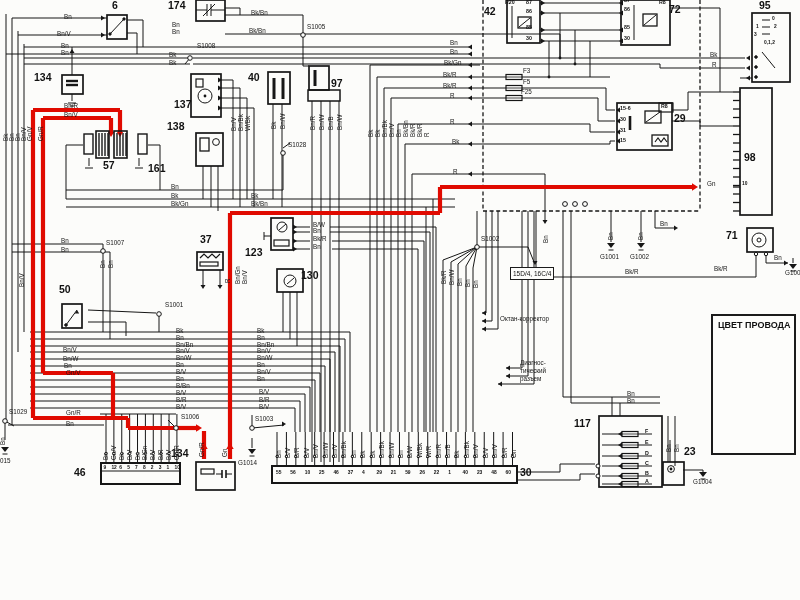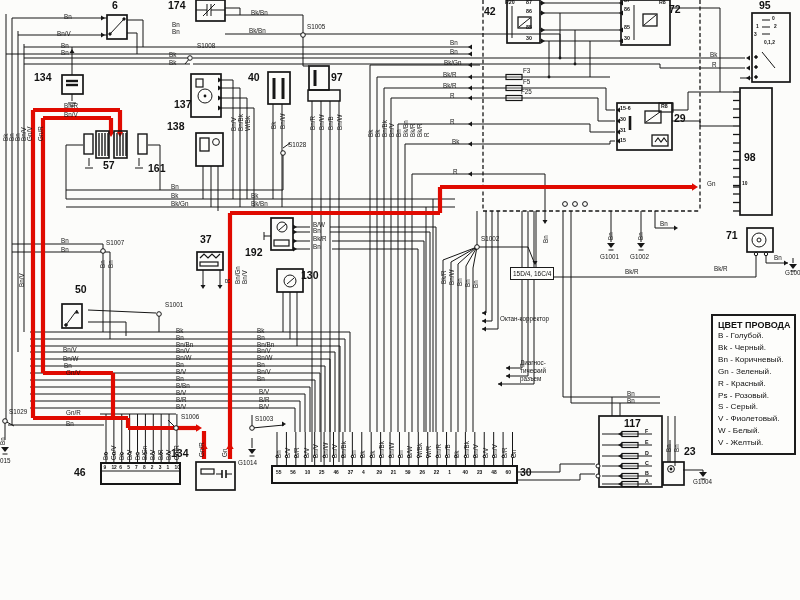--- a/index.html
+++ b/index.html
@@ -709,32 +709,32 @@
       <span class="lbl" style="left: 0px; top: 458px;">015</span>
       <span class="lbl" style="left: 785px; top: 270px;">G1003</span>
       <span class="num" style="left: 112px; top: 0px;">6</span>
       <span class="num" style="left: 168px; top: 0px;">174</span>
       <span class="num" style="left: 34px; top: 72px;">134</span>
       <span class="num" style="left: 103px; top: 160px;">57</span>
       <span class="num" style="left: 148px; top: 163px;">161</span>
       <span class="num" style="left: 174px; top: 99px;">137</span>
       <span class="num" style="left: 167px; top: 121px;">138</span>
       <span class="num" style="left: 248px; top: 72px;">40</span>
-      <span class="num" style="left: 331px; top: 72px;">97</span>
+      <span class="num" style="left: 331px; top: 78px;">97</span>
       <span class="num" style="left: 200px; top: 234px;">37</span>
-      <span class="num" style="left: 245px; top: 247px;">192</span>
+      <span class="num" style="left: 245px; top: 247px;">123</span>
       <span class="num" style="left: 301px; top: 270px;">130</span>
-      <span class="num" style="left: 59px; top: 284px; margin-left: 16px;">50</span>
+      <span class="num" style="left: 59px; top: 284px;">50</span>
       <span class="num" style="left: 484px; top: 6px;">42</span>
       <span class="num" style="left: 669px; top: 4px;">72</span>
       <span class="num" style="left: 674px; top: 113px;">29</span>
       <span class="num" style="left: 759px; top: 0px;">95</span>
       <span class="num" style="left: 744px; top: 152px;">98</span>
       <span class="num" style="left: 726px; top: 230px;">71</span>
-      <span class="num" style="left: 624px; top: 418px;">117</span>
+      <span class="num" style="left: 574px; top: 418px;">117</span>
       <span class="num" style="left: 684px; top: 446px;">23</span>
       <span class="num" style="left: 171px; top: 448px;">134</span>
       <span class="pin" style="left: 526px; top: 0px;">87</span>
       <span class="pin" style="left: 526px; top: 9px;">86</span>
       <span class="pin" style="left: 526px; top: 25px;">85</span>
       <span class="pin" style="left: 526px; top: 36px;">30</span>
       <span class="pin" style="left: 505px; top: 0px;">R20</span>
       <span class="pin" style="left: 624px; top: -2px;">87</span>
       <span class="pin" style="left: 624px; top: 7px;">86</span>
       <span class="pin" style="left: 624px; top: 25px;">85</span>
@@ -823,30 +823,18 @@
       <span class="lbl rot" style="left: 501.58px; top: 458px;">B/R</span>
       <span class="lbl rot" style="left: 511px; top: 458px;">Gn</span>
       <span class="lbl" style="left: 500px; top: 316px;">Октан-корректор</span>
       <span class="lbl" style="left: 520px; top: 360px;">Диагнос-</span>
       <span class="lbl" style="left: 520px; top: 368px;">тический</span>
       <span class="lbl" style="left: 520px; top: 376px;">разъем</span>
     </div>
 
   <div class="legend">
     <div class="t">ЦВЕТ ПРОВОДА</div>
-    <div id="legend-entries">
-        <div class="e">B - Голубой.</div>
-        <div class="e">Bk - Черный.</div>
-        <div class="e">Bn - Коричневый.</div>
-        <div class="e">Gn - Зеленый.</div>
-        <div class="e">R - Красный.</div>
-        <div class="e">Ps - Розовый.</div>
-        <div class="e">S - Серый.</div>
-        <div class="e">V - Фиолетовый.</div>
-        <div class="e">W - Белый.</div>
-        <div class="e">V - Желтый.</div>
-      </div>
   </div>
 
   <div class="annbox" id="connref" style="left: 510px; top: 267px;">
     <span>15D/4, 16C/4</span>
   </div>
 </div>
 
 </body></html>

